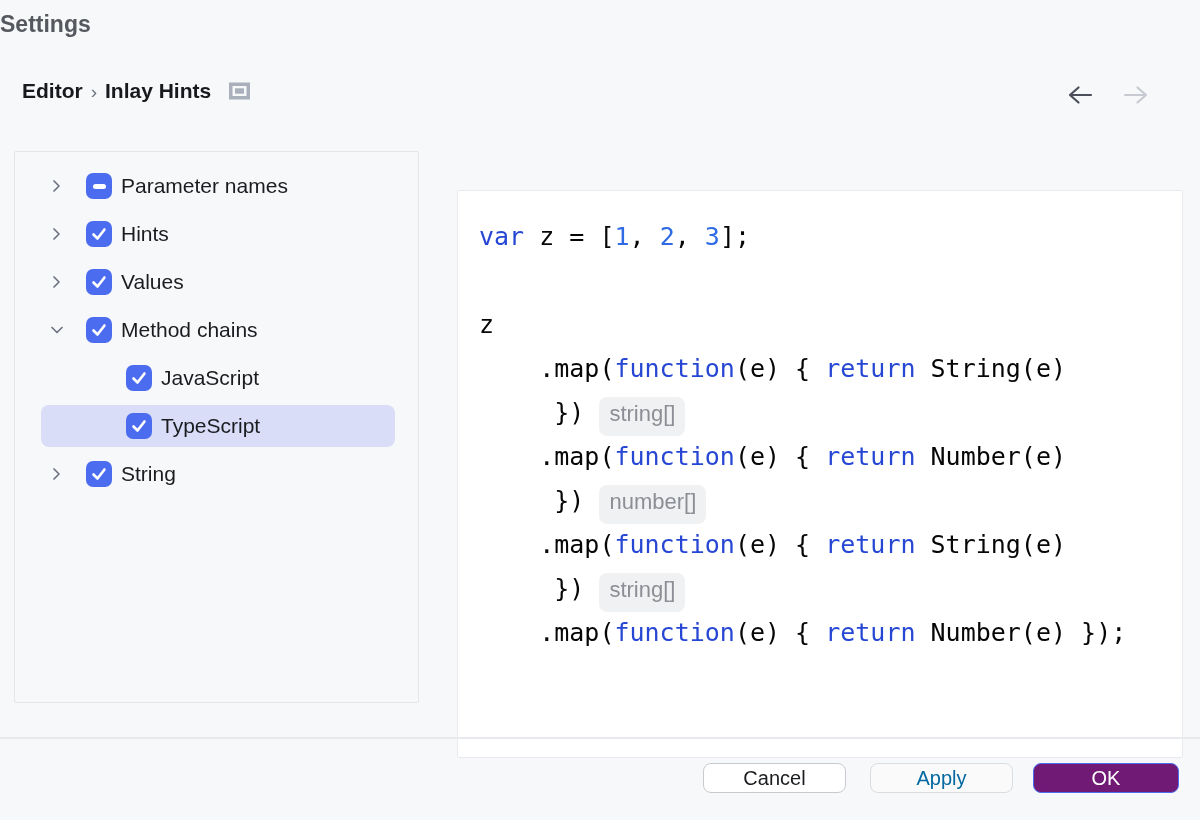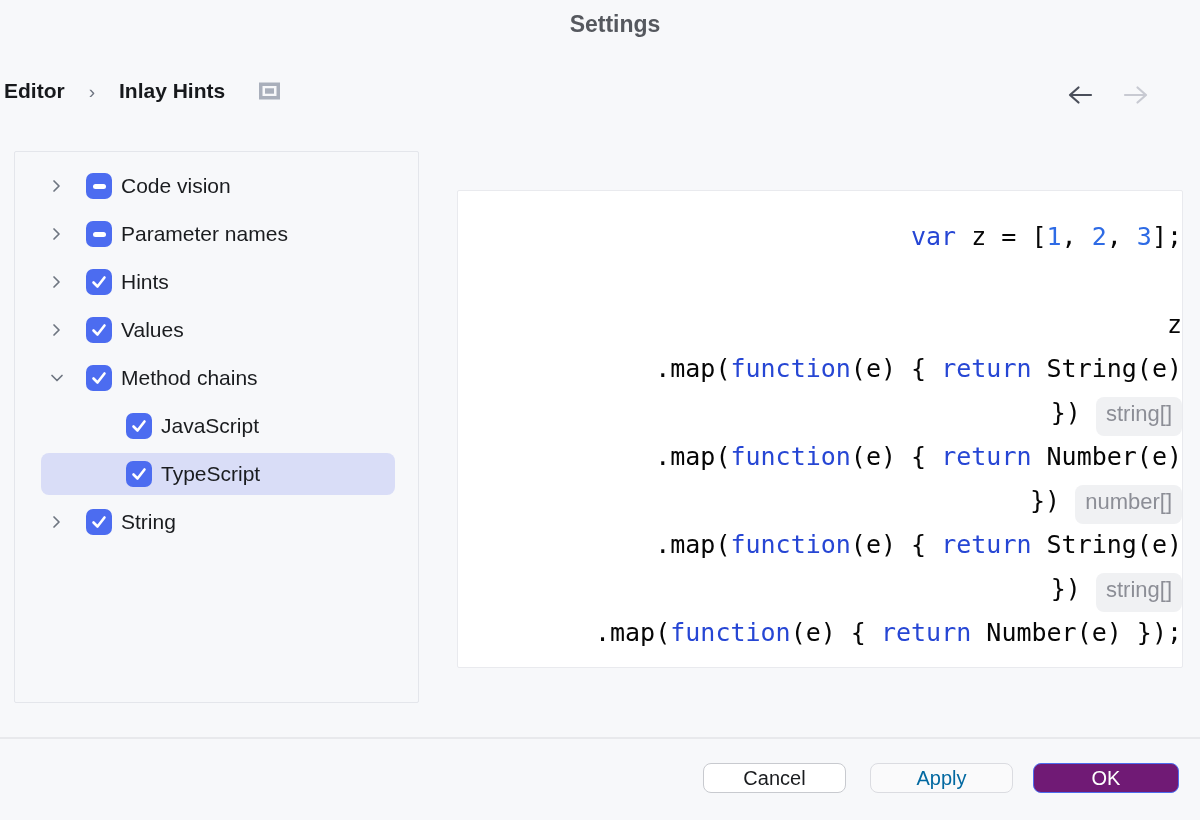--- a/index.html
+++ b/index.html
@@ -9,26 +9,26 @@
     background: #F7F8FA;
     position: relative;
     overflow: hidden;
     color: #1E1F22;
   }
   .abs { position: absolute; }
 
   
   #settings-title {
     top: 11px; left: 0; width: 100%;
-    text-align: center;
-    font-size: 23px; font-weight: 700; color: #55585E; padding-left: 30px;
-  }
-
-  
-  #breadcrumb { top: 79px; left: 4px; display: flex; align-items: center; gap: 24px; }
+    text-align: left;
+    font-size: 23px; font-weight: 700; color: #55585E;
+  }
+
+  
+  #breadcrumb { top: 79px; left: 22px; display: flex; align-items: center; gap: 8px; }
   .crumb { font-size: 21px; font-weight: 700; color: #17191C; }
   .crumb-sep { font-size: 19px; font-weight: 400; color: #6E7480; padding-top: 1px; }
   #preview-toggle { margin-left: 10px; display: inline-flex; align-items: center; }
 
   
   #nav-arrows { top: 82px; left: 1064px; display: flex; gap: 24px; }
   .nav-btn { width: 32px; height: 26px; display: flex; align-items: center; justify-content: center; }
 
   
   #tree-panel {
@@ -56,25 +56,24 @@
     width: 26px; height: 26px; margin-left: 13px;
     border-radius: 7px; background: #4C6CF0;
     display: flex; align-items: center; justify-content: center;
     flex: none;
   }
   .cbox .dash { width: 13px; height: 5px; border-radius: 3px; background: #FFFFFF; }
   .tree-label { font-size: 21px; margin-left: 9px; color: #1A1C1F; white-space: nowrap; }
 
   
   #preview-panel {
-    left: 457px; top: 190px; width: 726px; height: 478px;
+    left: 457px; top: 190px; width: 726px; height: 568px;
     background: #FFFFFF;
     border: 1px solid #E9EAEE; border-radius: 2px;
     overflow: hidden;
-    text-align: right;
   }
   #code-preview {
     padding: 24px 0 0 21px;
     font-family: "DejaVu Sans Mono", "Liberation Mono", monospace;
     font-size: 25px;
     white-space: pre;
   }
   .code-line { height: 44px; line-height: 44px; }
   .tok-pl  { color: #060606; }
   .tok-kw  { color: #2646D4; }
@@ -135,31 +134,20 @@
 <div class="abs" id="tree-panel">
     <div class="tree-row">
       <span class="chev">
         <svg width="16" height="16" viewBox="0 0 16 16">
           <polyline points="5,3 10,8 5,13" fill="none" stroke="#6E7580" stroke-width="1.7" stroke-linecap="round" stroke-linejoin="round"></polyline>
         </svg>
       </span>
       <span class="cbox">
         <span class="dash"></span>
       </span>
-      <span class="tree-label">Code vision</span>
-    </div>
-    <div class="tree-row">
-      <span class="chev">
-        <svg width="16" height="16" viewBox="0 0 16 16">
-          <polyline points="5,3 10,8 5,13" fill="none" stroke="#6E7580" stroke-width="1.7" stroke-linecap="round" stroke-linejoin="round"></polyline>
-        </svg>
-      </span>
-      <span class="cbox">
-        <span class="dash"></span>
-      </span>
       <span class="tree-label">Parameter names</span>
     </div>
     <div class="tree-row">
       <span class="chev">
         <svg width="16" height="16" viewBox="0 0 16 16">
           <polyline points="5,3 10,8 5,13" fill="none" stroke="#6E7580" stroke-width="1.7" stroke-linecap="round" stroke-linejoin="round"></polyline>
         </svg>
       </span>
       <span class="cbox">
         <svg width="20" height="20" viewBox="0 0 20 20">

